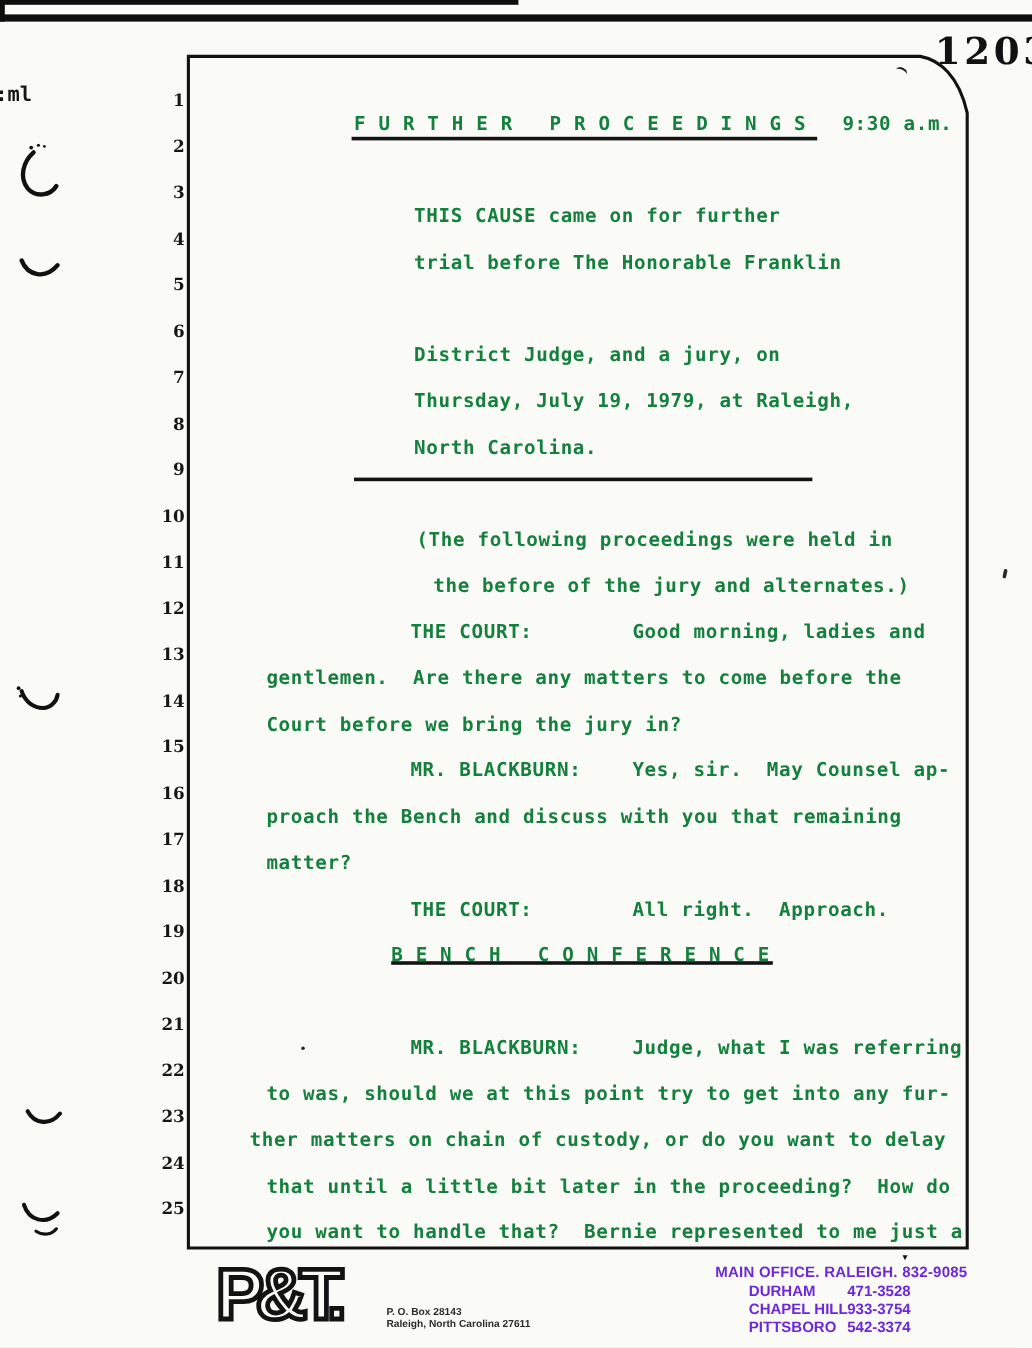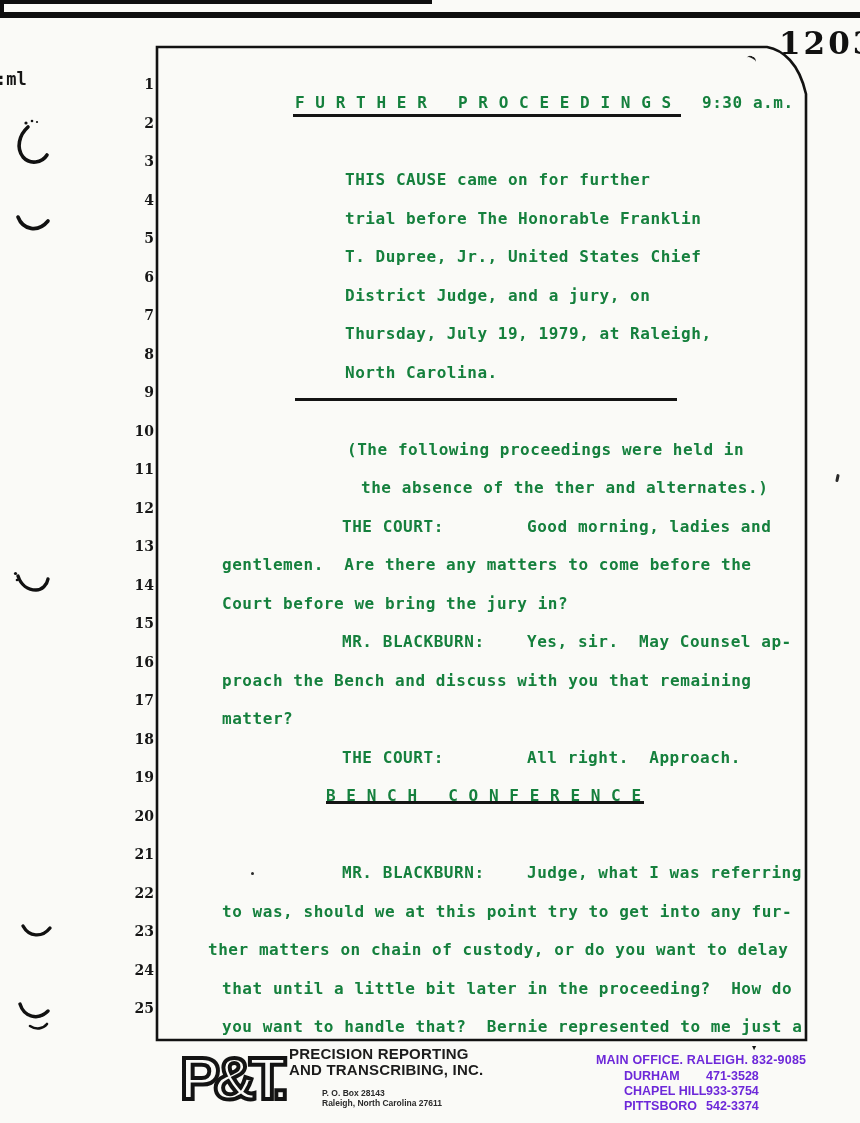--- a/index.html
+++ b/index.html
@@ -88,21 +88,20 @@
       <div class="row" style="top: 151px;">
         <span class="ln">3</span>
         <span class="txt" style="left: 345px;">THIS CAUSE came on for further</span>
       </div>
       <div class="row" style="top: 189.5px;">
         <span class="ln">4</span>
         <span class="txt" style="left: 345px;">trial before The Honorable Franklin</span>
       </div>
       <div class="row" style="top: 228px;">
         <span class="ln">5</span>
-        <span class="txt" style="left: 345px;">T. Dupree, Jr., United States Chief</span>
       </div>
       <div class="row" style="top: 266.5px;">
         <span class="ln">6</span>
         <span class="txt" style="left: 345px;">District Judge, and a jury, on</span>
       </div>
       <div class="row" style="top: 305px;">
         <span class="ln">7</span>
         <span class="txt" style="left: 345px;">Thursday, July 19, 1979, at Raleigh,</span>
       </div>
       <div class="row" style="top: 343.5px;">
@@ -111,21 +110,21 @@
       </div>
       <div class="row" style="top: 382px;">
         <span class="ln">9</span>
       </div>
       <div class="row" style="top: 420.5px;">
         <span class="ln">10</span>
         <span class="txt" style="left: 347px;">(The following proceedings were held in</span>
       </div>
       <div class="row" style="top: 459px;">
         <span class="ln">11</span>
-        <span class="txt" style="left: 361px;">the absence of the ther and alternates.)</span>
+        <span class="txt" style="left: 361px;">the before of the jury and alternates.)</span>
       </div>
       <div class="row" style="top: 497.5px;">
         <span class="ln">12</span>
         <span class="txt" style="left: 342px;">THE COURT:</span>
         <span class="txt" style="left: 527px;">Good morning, ladies and</span>
       </div>
       <div class="row" style="top: 536px;">
         <span class="ln">13</span>
         <span class="txt" style="left: 222px;">gentlemen.  Are there any matters to come before the</span>
       </div>
@@ -205,24 +204,20 @@
   <svg class="mark" style="left:16px;top:1000px;" width="38" height="32">
     <path d="M4,4 C8,17 22,21 32,11" fill="none" stroke="#111" stroke-width="3.4" stroke-linecap="round"></path>
     <path d="M14,26 C20,30 27,29 31,24" fill="none" stroke="#111" stroke-width="2.6" stroke-linecap="round"></path>
   </svg>
 
   <div class="tick" style="left:746px;top:56px;width:10px;height:6px;transform:rotate(25deg);"></div>
   <div class="speck" style="left:836px;top:474px;width:2.5px;height:8px;border-radius:2px;transform:rotate(12deg);"></div>
   <div class="speck" style="left:251px;top:872px;width:3px;height:3px;border-radius:50%;"></div>
 
   <div class="logo">P&amp;T.</div>
-  <div class="company">
-    <div>PRECISION REPORTING</div>
-    <div>AND TRANSCRIBING, INC.</div>
-  </div>
   <div class="addr">
     <div>P. O. Box 28143</div>
     <div>Raleigh, North Carolina 27611</div>
   </div>
   <div class="arrow">▼</div>
   <div class="contact">
     <div class="main">MAIN OFFICE. RALEIGH. 832-9085</div>
     <div id="office-rows">
         <div class="office-row">
           <span class="oname">DURHAM</span>

